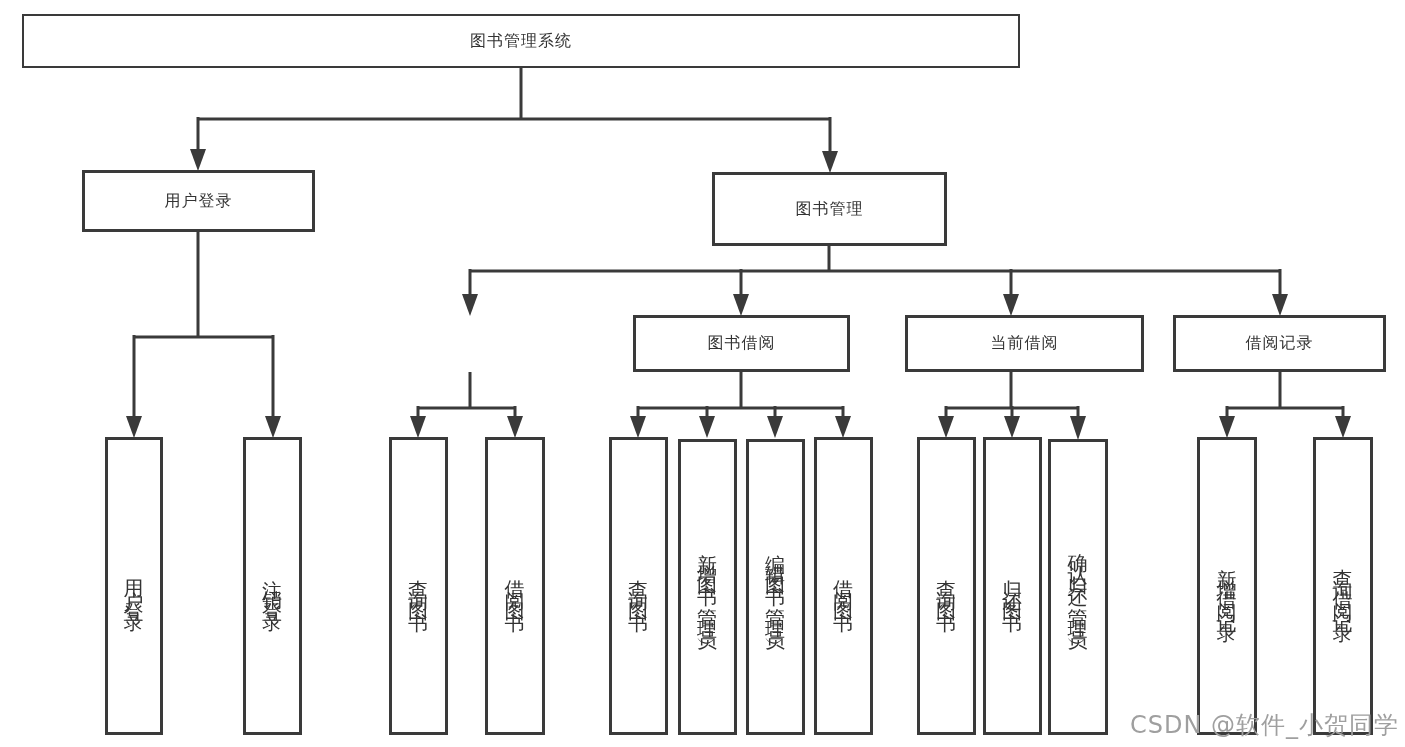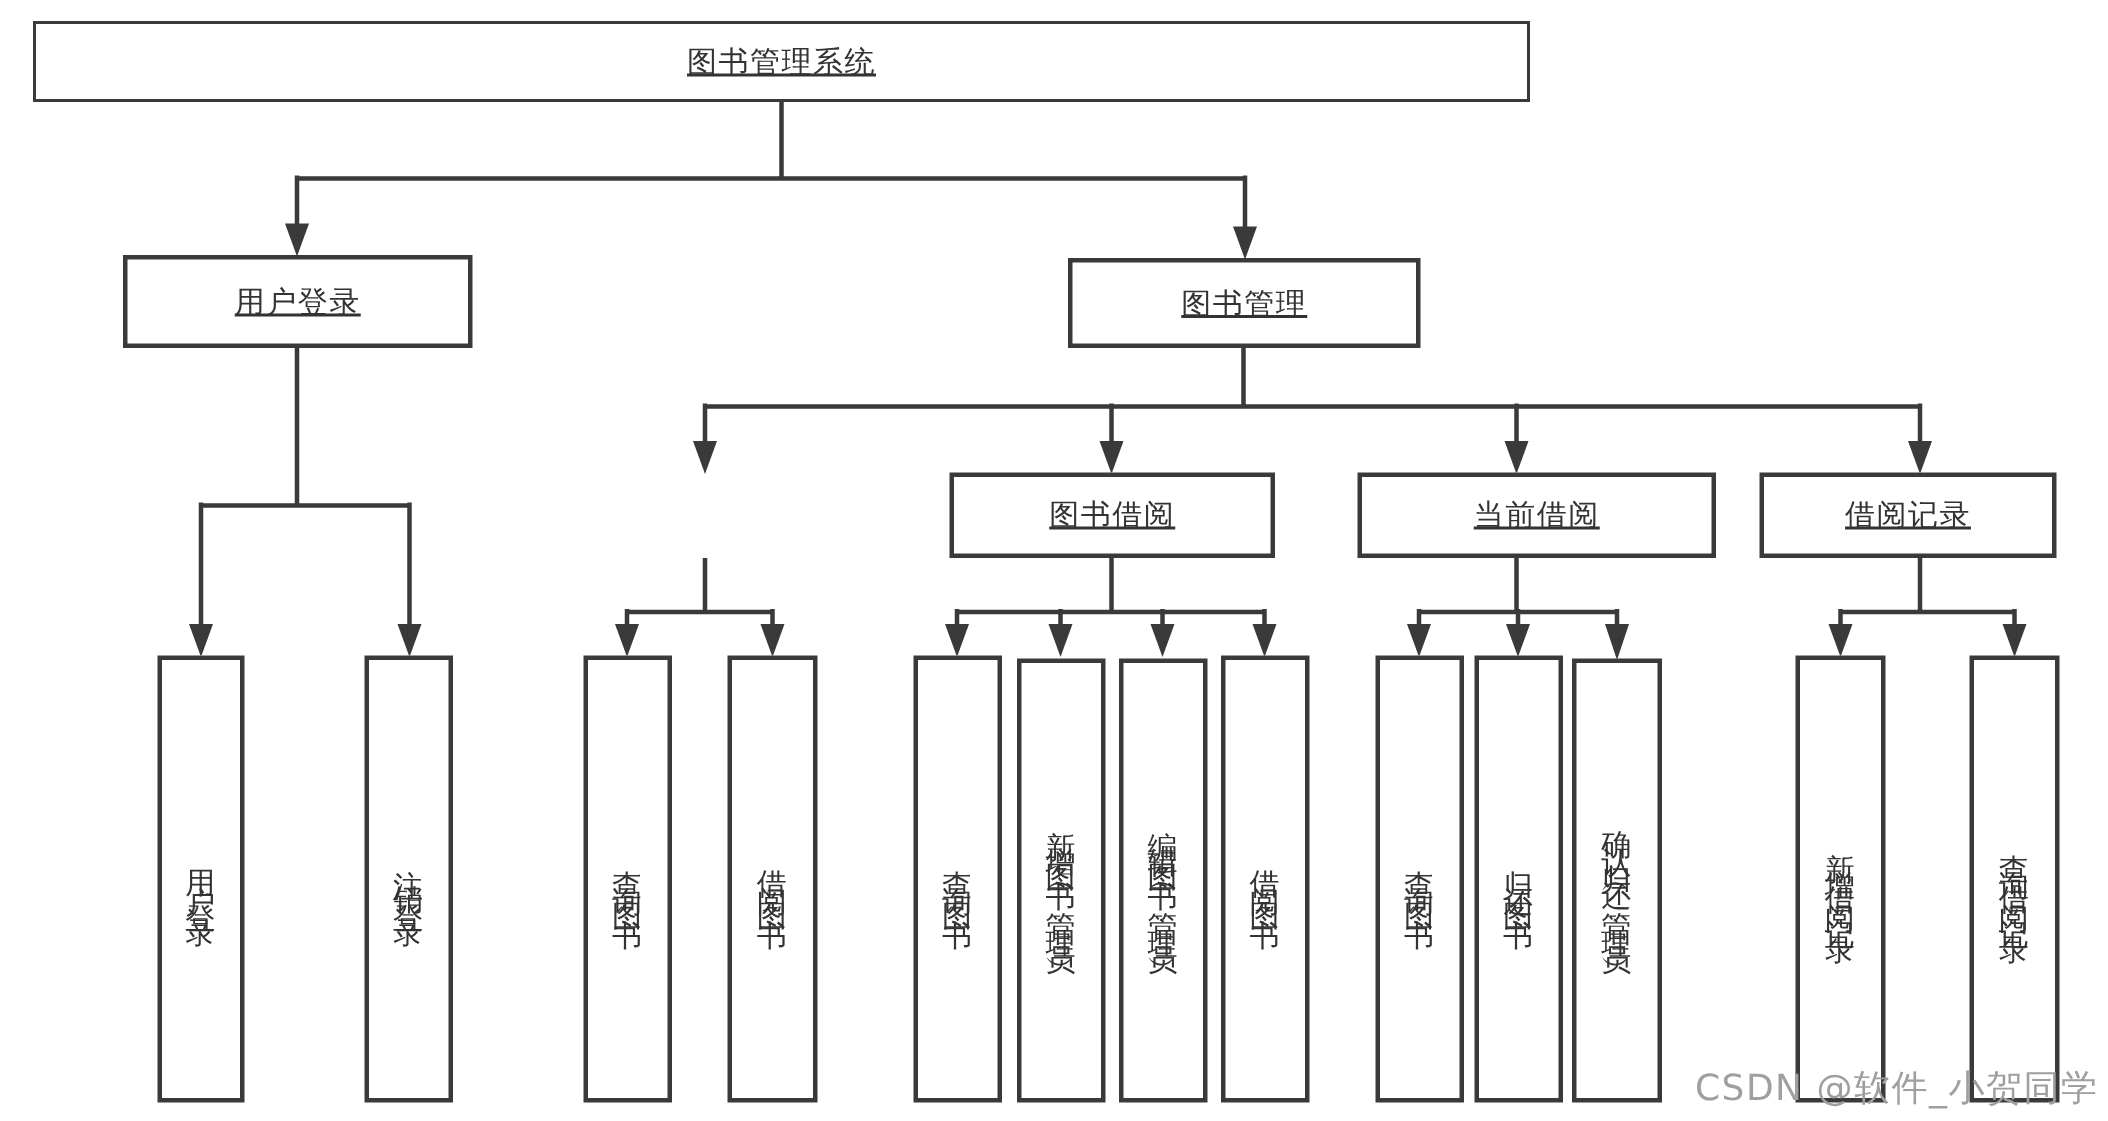--- a/index.html
+++ b/index.html
@@ -20,24 +20,23 @@
     position: absolute;
     box-sizing: border-box;
     border: 3px solid #3a3a3a;
     background: #ffffff;
     display: flex;
     align-items: center;
     justify-content: center;
     color: #333333;
   }
   .hbox .node-label {
-    font-size: 20px;
+    font-size: 16px;
     letter-spacing: 1px;
     white-space: nowrap;
-    text-decoration: underline;
   }
   .root-box { border-width: 2.5px; }
   .vbox .node-label {
     writing-mode: vertical-rl;
     text-orientation: mixed;
     font-size: 20px;
     letter-spacing: 11px;
     line-height: 1;
     white-space: nowrap;
   }
@@ -97,31 +96,31 @@
     </g>
   </svg>
 
   <div class="node hbox root-box" style="left:22px;top:14px;width:998px;height:54px">
     <span class="node-label">图书管理系统</span>
   </div>
 
   <div class="node hbox" style="left:82px;top:170px;width:233px;height:62px">
     <span class="node-label">用户登录</span>
   </div>
-  <div class="node hbox" style="left:712px;top:172px;width:235px;height:60px">
+  <div class="node hbox" style="left:712px;top:172px;width:235px;height:74px">
     <span class="node-label">图书管理</span>
   </div>
 
   <div class="node hbox" style="left:633px;top:315px;width:217px;height:57px">
     <span class="node-label">图书借阅</span>
   </div>
   <div class="node hbox" style="left:905px;top:315px;width:239px;height:57px">
     <span class="node-label">当前借阅</span>
   </div>
-  <div class="node hbox" style="left:1173px;top:315px;width:198px;height:57px">
+  <div class="node hbox" style="left:1173px;top:315px;width:213px;height:57px">
     <span class="node-label">借阅记录</span>
   </div>
 
   <div class="node vbox" style="left:105px;top:437px;width:58px;height:298px">
     <span class="node-label">用户登录</span>
   </div>
   <div class="node vbox" style="left:243px;top:437px;width:59px;height:298px">
     <span class="node-label">注销登录</span>
   </div>
 

